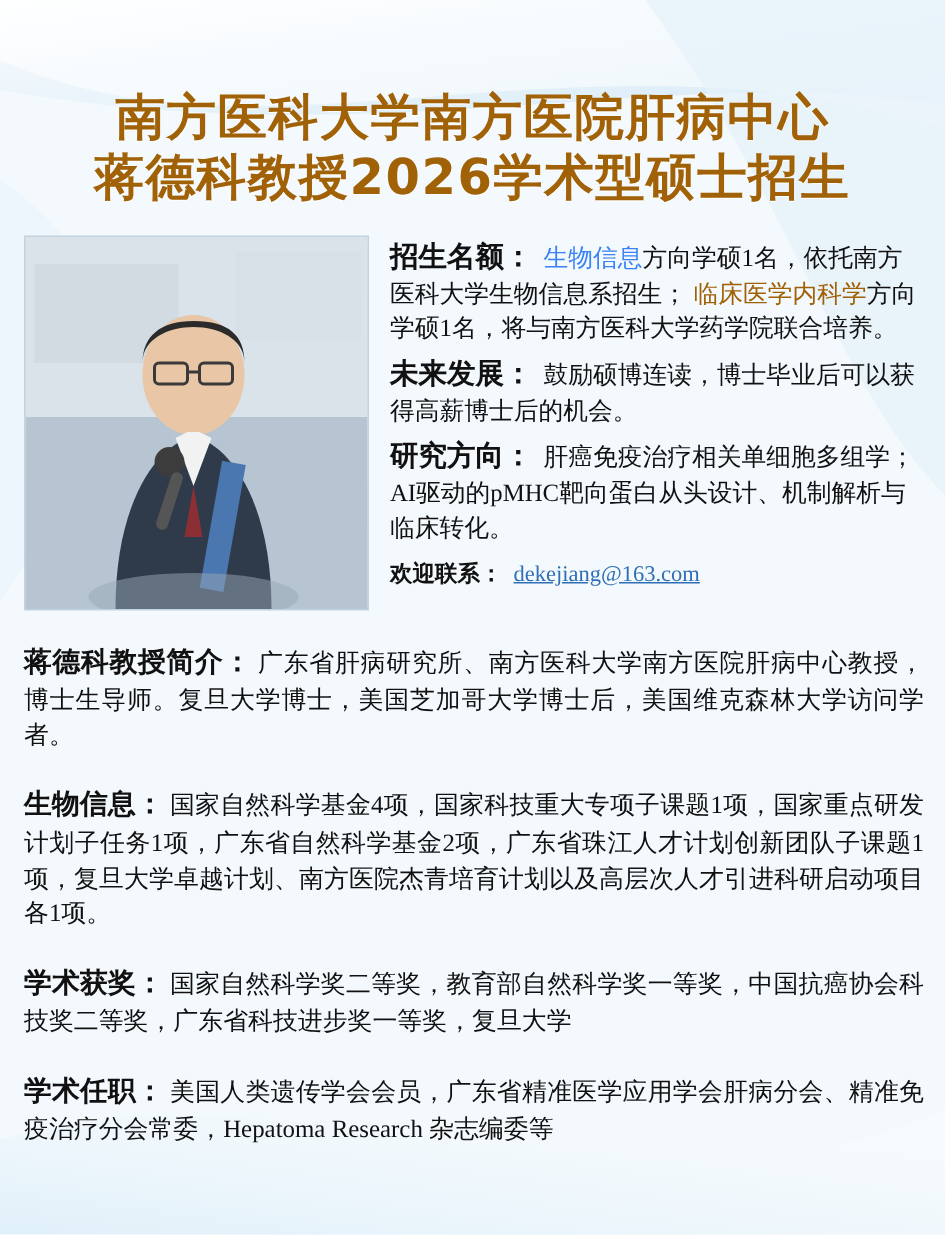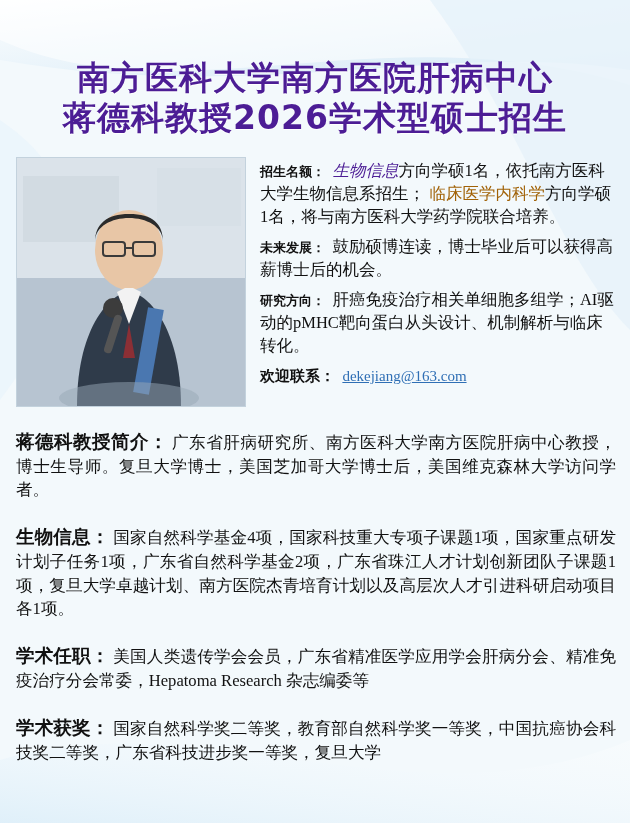--- a/index.html
+++ b/index.html
@@ -17,21 +17,21 @@
 
   .title-block{
     text-align:center;
     padding:58px 6px 4px 6px;
   }
   .title-line{
     font-family:"DejaVu Sans", sans-serif;
     font-weight:bold;
     font-size:33px;
     letter-spacing:1px;
-    color:#4c1d95;
+    color:#a16207;
     line-height:1.22;
     white-space:nowrap;
     text-shadow:0 1px 0 #ffffff;
   }
 
   .hero{
     display:flex;
     margin:14px 12px 0 16px;
     align-items:flex-start;
   }
@@ -50,26 +50,26 @@
     padding-top:2px;
   }
   .field{
     margin-bottom:7px;
     line-height:1.32;
     font-size:17.5px;
   }
   .field .lbl{
     font-family:"DejaVu Sans", sans-serif;
     font-weight:bold;
-    font-size:13px;
+    font-size:19px;
     color:#111;
     margin-right:3px;
   }
   .field .val{font-size:16.5px;}
-  .hl-green{color:#4c1d95;font-style:italic;}
+  .hl-green{color:#3b82f6;}
   .hl-purple{color:#a16207;}
   .mail{
     color:#2f6fb5;
     text-decoration:underline;
     font-size:15px;
     font-family:"Liberation Serif", serif;
   }
   .welcome .lbl{font-size:15px;}
 
   .body-block{
@@ -176,21 +176,21 @@
     <div class="para">
       <span class="lbl">蒋德科教授简介：</span><span>广东省肝病研究所、南方医科大学南方医院肝病中心教授，博士生导师。复旦大学博士，美国芝加哥大学博士后，美国维克森林大学访问学者。</span>
     </div>
 
 
     <div class="para">
       <span class="lbl">生物信息：</span><span>国家自然科学基金4项，国家科技重大专项子课题1项，国家重点研发计划子任务1项，广东省自然科学基金2项，广东省珠江人才计划创新团队子课题1项，复旦大学卓越计划、南方医院杰青培育计划以及高层次人才引进科研启动项目各1项。</span>
     </div>
 
     <div class="para">
-      <span class="lbl">学术任职：</span><span>美国人类遗传学会会员，广东省精准医学应用学会肝病分会、精准免疫治疗分会常委，Hepatoma Research 杂志编委等</span>
+      <span class="lbl">学术获奖：</span><span>国家自然科学奖二等奖，教育部自然科学奖一等奖，中国抗癌协会科技奖二等奖，广东省科技进步奖一等奖，复旦大学</span>
     </div>
 
     <div class="para">
-      <span class="lbl">学术获奖：</span><span>国家自然科学奖二等奖，教育部自然科学奖一等奖，中国抗癌协会科技奖二等奖，广东省科技进步奖一等奖，复旦大学</span>
+      <span class="lbl">学术任职：</span><span>美国人类遗传学会会员，广东省精准医学应用学会肝病分会、精准免疫治疗分会常委，Hepatoma Research 杂志编委等</span>
     </div>
 
   </div>
 </div>
 
 </body></html>

